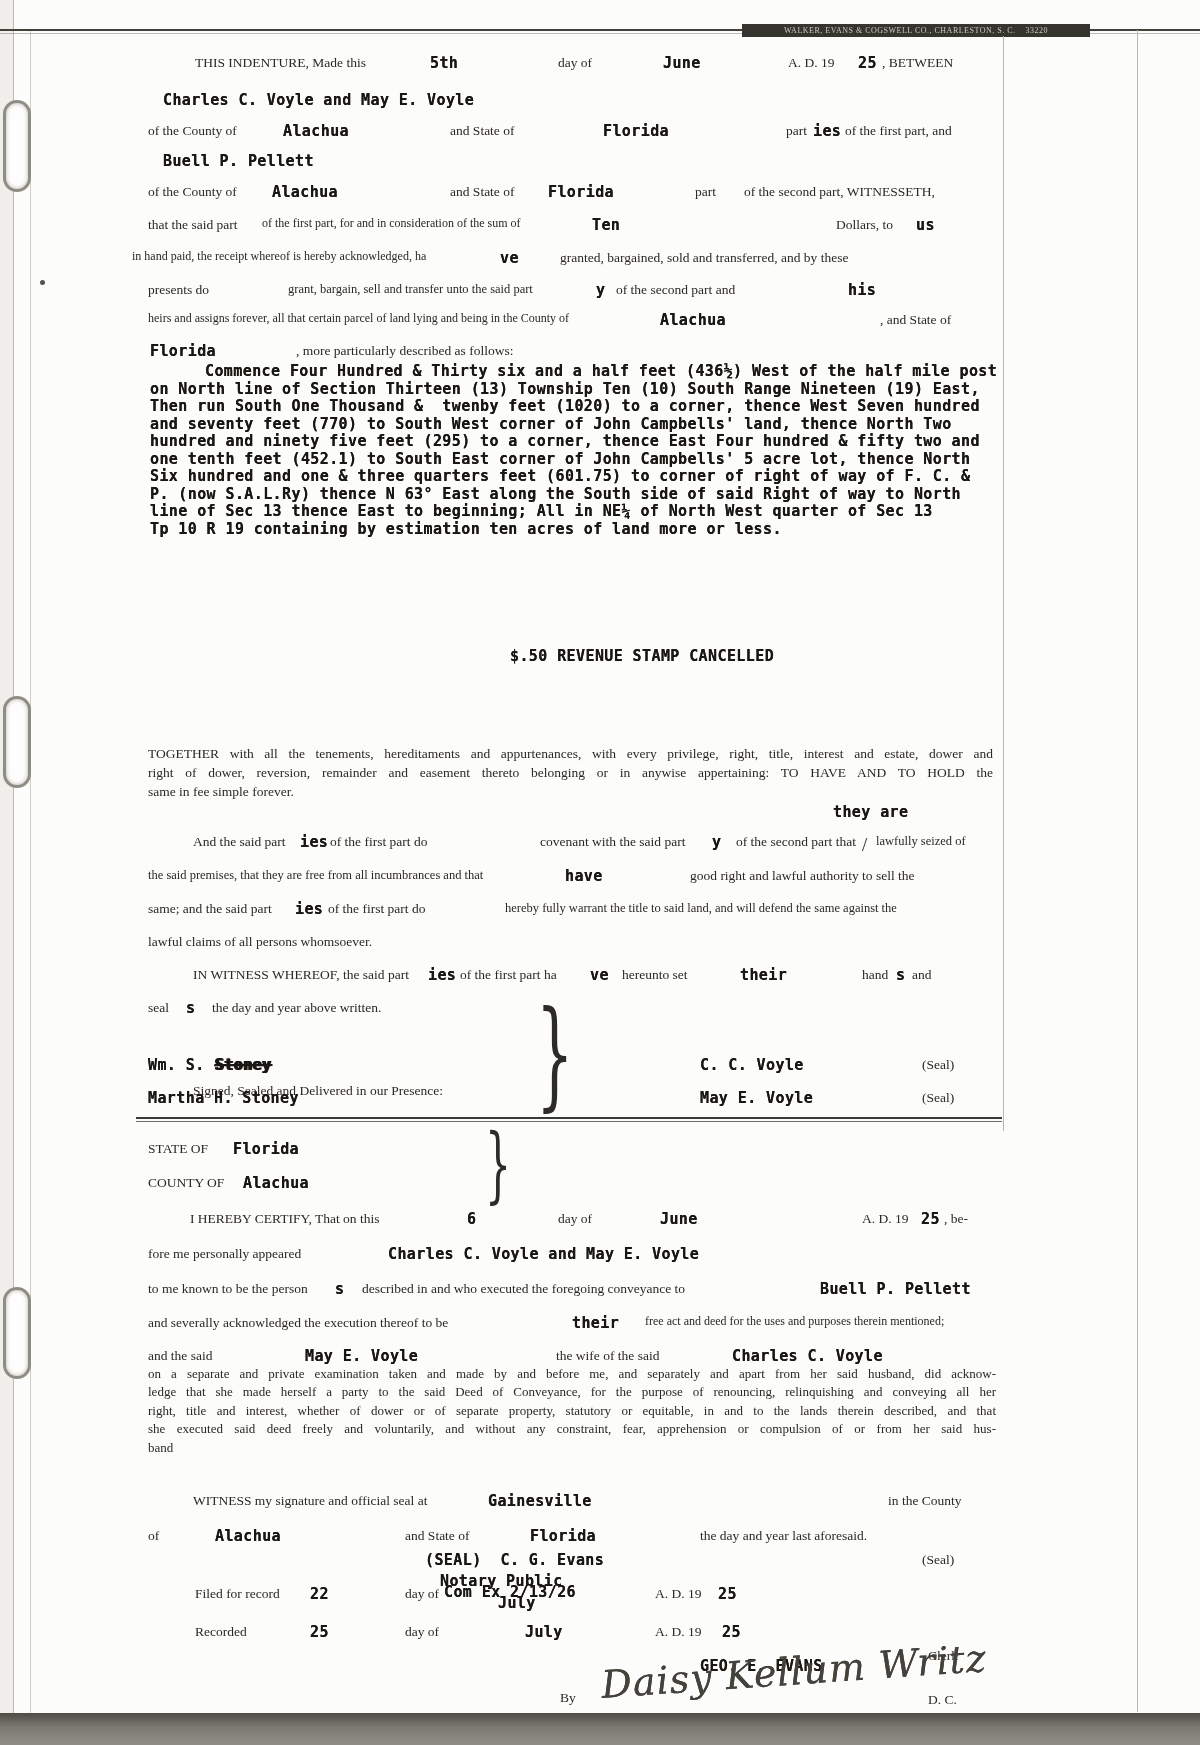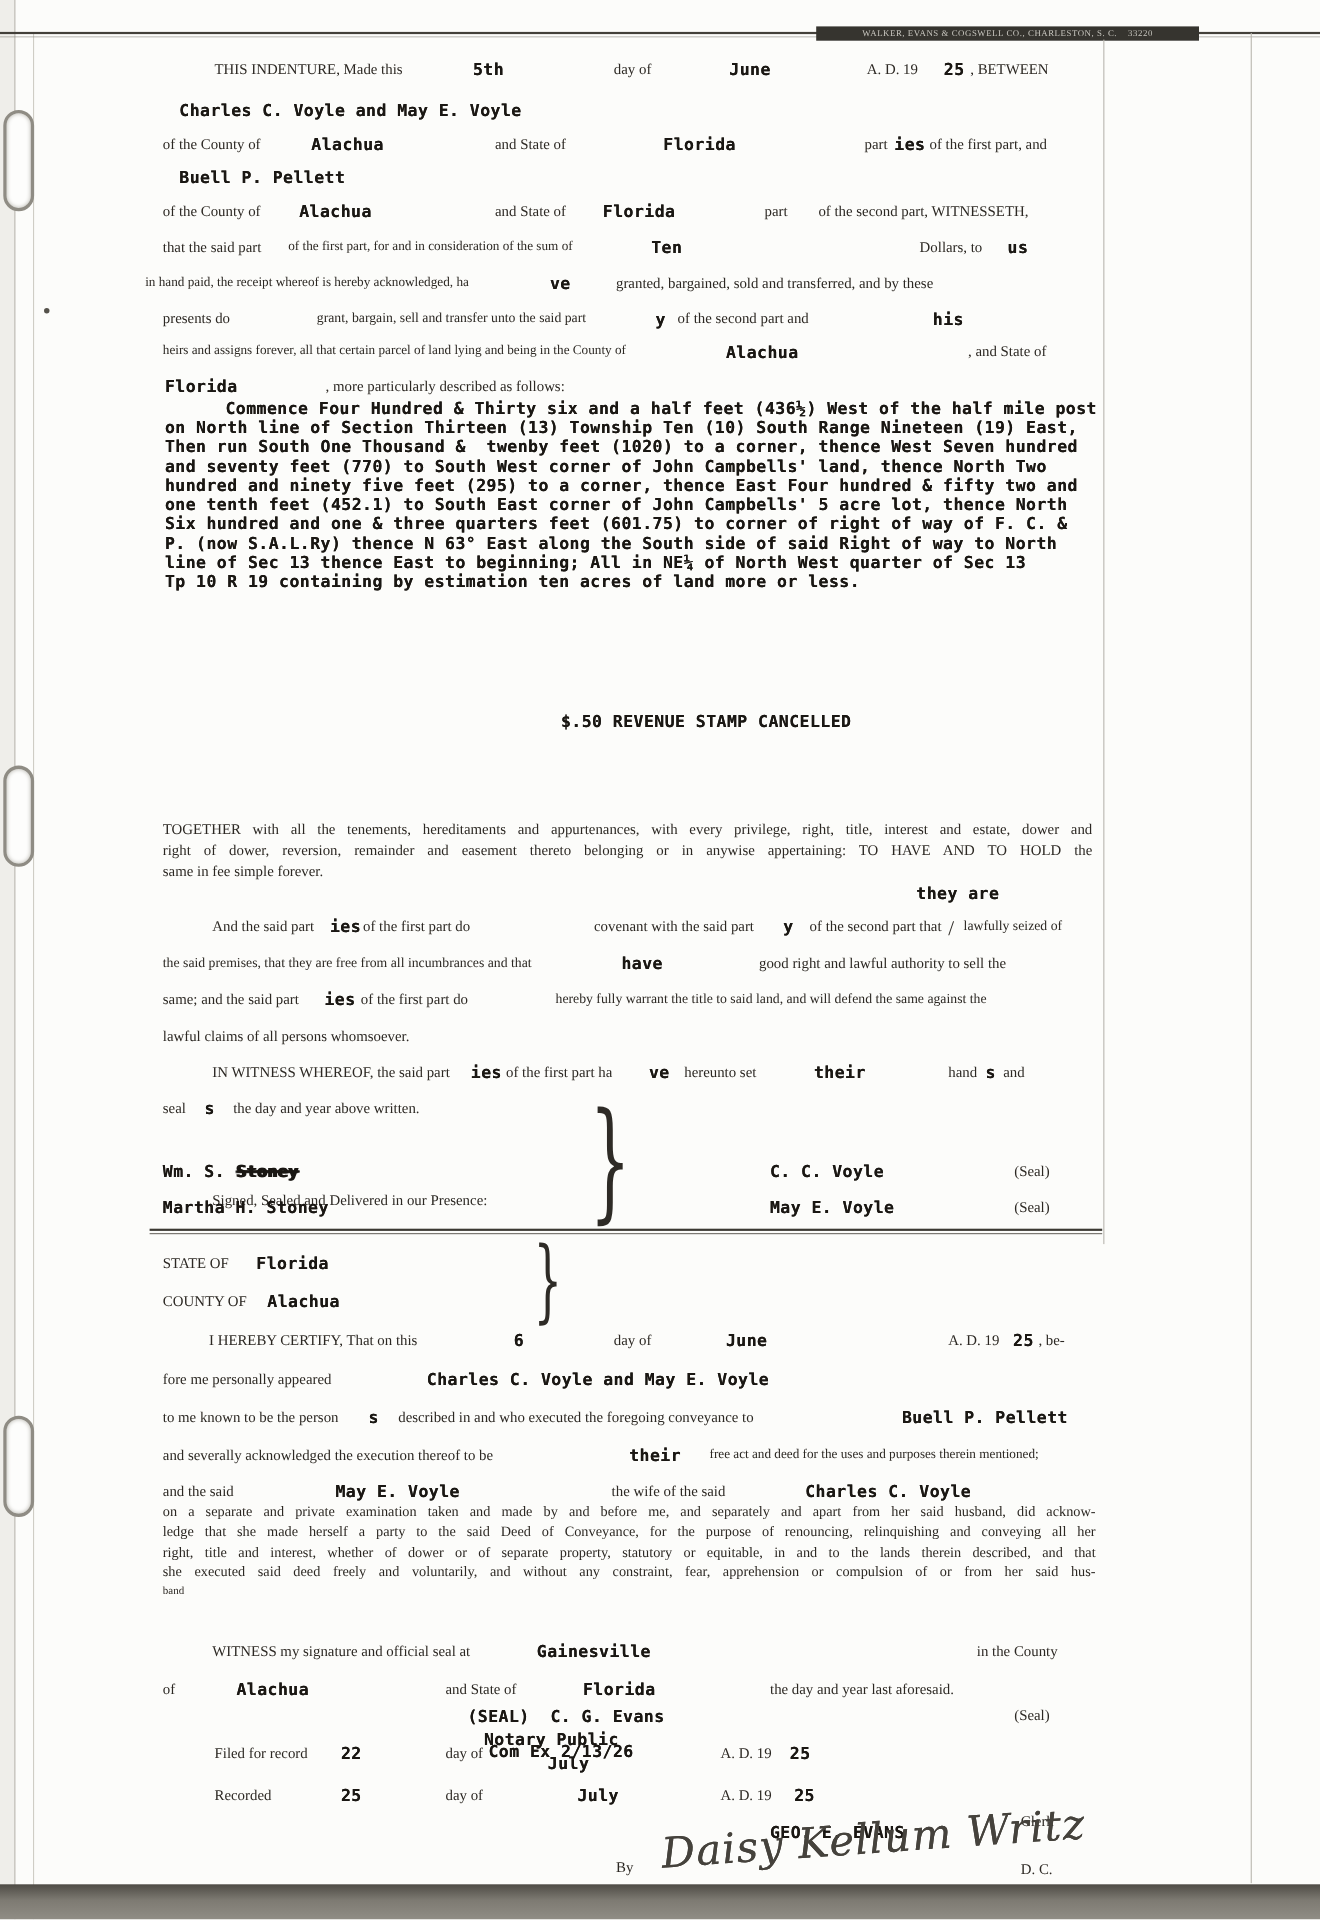--- a/index.html
+++ b/index.html
@@ -273,21 +273,21 @@
       <div class="line" style="top: 1385px;">
         <span class="seg print just" style="left: 148px; font-size: 13px; width: 848px;">ledge that she made herself a party to the said Deed of Conveyance,  for the purpose of renouncing, relinquishing and conveying all her</span>
       </div>
       <div class="line" style="top: 1404px;">
         <span class="seg print just" style="left: 148px; font-size: 13px; width: 848px;">right, title and interest, whether of dower or of separate property, statutory or equitable, in and to the lands therein described, and that</span>
       </div>
       <div class="line" style="top: 1422px;">
         <span class="seg print just" style="left: 148px; font-size: 13px; width: 848px;">she executed said deed freely and voluntarily, and without any constraint, fear, apprehension or compulsion of or from her said hus-</span>
       </div>
       <div class="line" style="top: 1441px;">
-        <span class="seg print jlast" style="left: 148px; font-size: 10px; width: 848px;">band</span>
+        <span class="seg print jlast" style="left: 148px; font-size: 13px; width: 848px;">band</span>
       </div>
       <div class="line" style="top: 1493px;">
         <span class="seg print" style="left: 193px;">WITNESS my signature and official seal at</span>
         <span class="seg typed" style="left: 488px;">Gainesville</span>
         <span class="seg print" style="left: 888px;">in the County</span>
       </div>
       <div class="line" style="top: 1528px;">
         <span class="seg print" style="left: 148px;">of</span>
         <span class="seg typed" style="left: 215px;">Alachua</span>
         <span class="seg print" style="left: 405px;">and State of</span>

